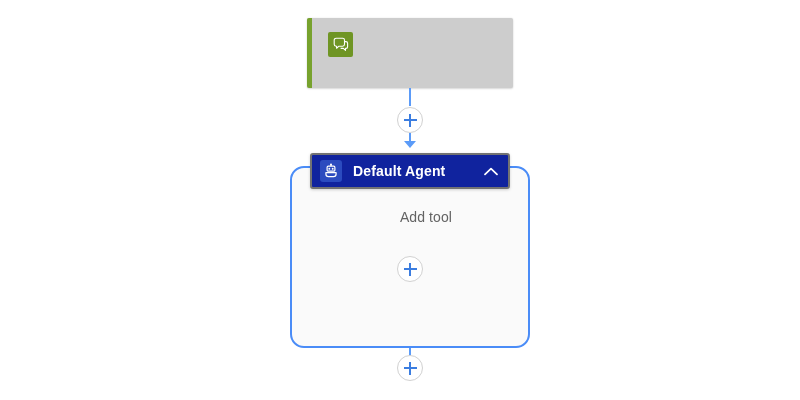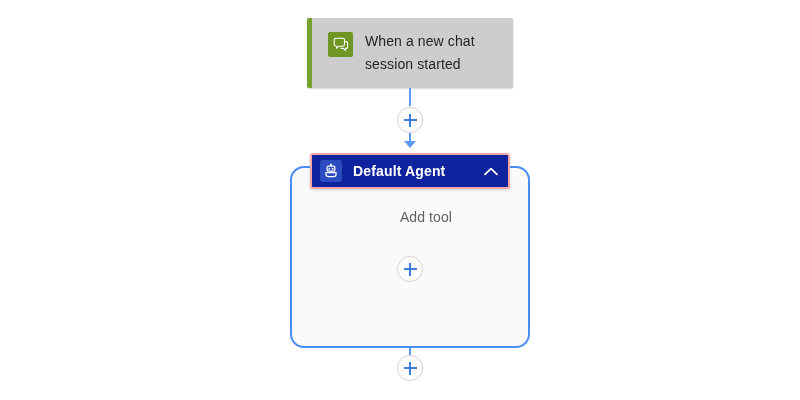--- a/index.html
+++ b/index.html
@@ -141,21 +141,21 @@
   }
 
   
   .agent-header {
     position: absolute;
     left: 310px;
     top: 153px;
     width: 200px;
     height: 36px;
     background: #10239e;
-    border: 2px solid #fca5a5;
+    border: 2px solid #737373;
     border-radius: 3px;
     box-sizing: border-box;
     display: flex;
     align-items: center;
     box-shadow: 0 1px 3px rgba(0,0,0,0.18);
     cursor: pointer;
   }
   .agent-header-icon {
     position: absolute;
     left: 8px;
@@ -220,24 +220,20 @@
 
 <div id="canvas">
 
   <div class="trigger-card">
     <div class="trigger-accent"></div>
     <div class="trigger-icon">
       <svg width="17" height="17" viewBox="0 0 17 17" aria-hidden="true">
         <path d="M10.6 2.2H4.1A1.9 1.9 0 0 0 2.2 4.1v4.2a1.9 1.9 0 0 0 1.9 1.9h.5v2.1l2.3-2.1h3.7a1.9 1.9 0 0 0 1.9-1.9V4.1a1.9 1.9 0 0 0-1.9-1.9z" fill="none" stroke="#ffffff" stroke-width="1.1" stroke-linejoin="round"></path>
         <path d="M13.0 5.6h0.9a1.7 1.7 0 0 1 1.7 1.7v3.4a1.7 1.7 0 0 1-1.7 1.7h-0.4v2.0l-2.1-2.0H8.6" fill="none" stroke="#ffffff" stroke-width="1.1" stroke-linejoin="round"></path>
       </svg>
-    </div>
-    <div class="trigger-title">
-      <div>When a new chat</div>
-      <div>session started</div>
     </div>
   </div>
 
   <div class="connector-top"></div>
   <div class="connector-top2"></div>
   <div class="arrowhead"></div>
 
   <div class="plus-btn" id="plus-trigger-agent">
     <span class="glyph-h"></span>
     <span class="glyph-v"></span>

